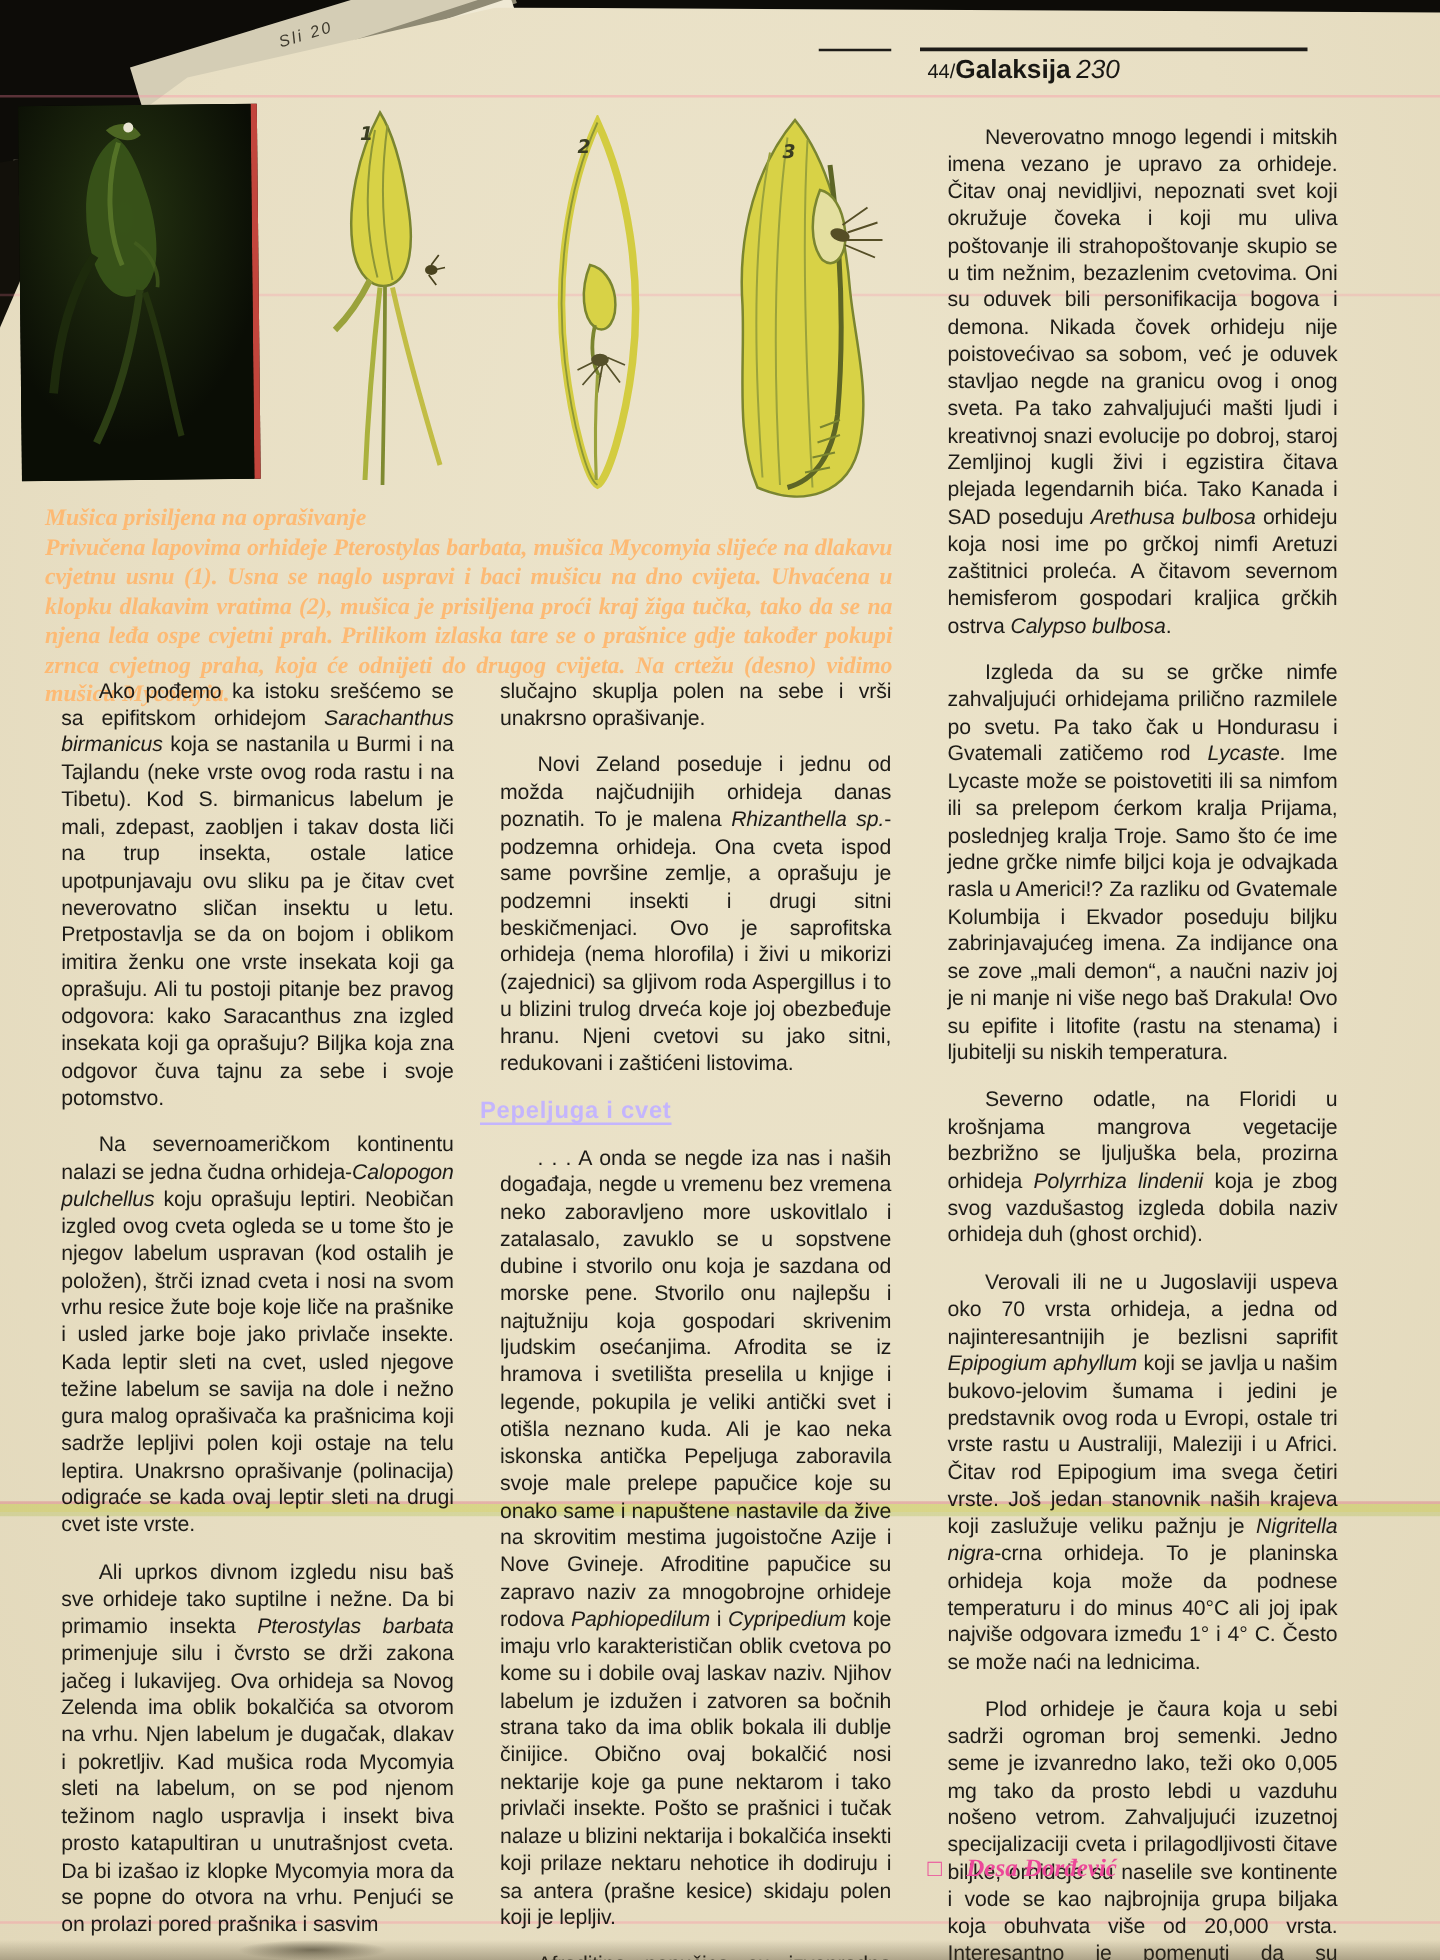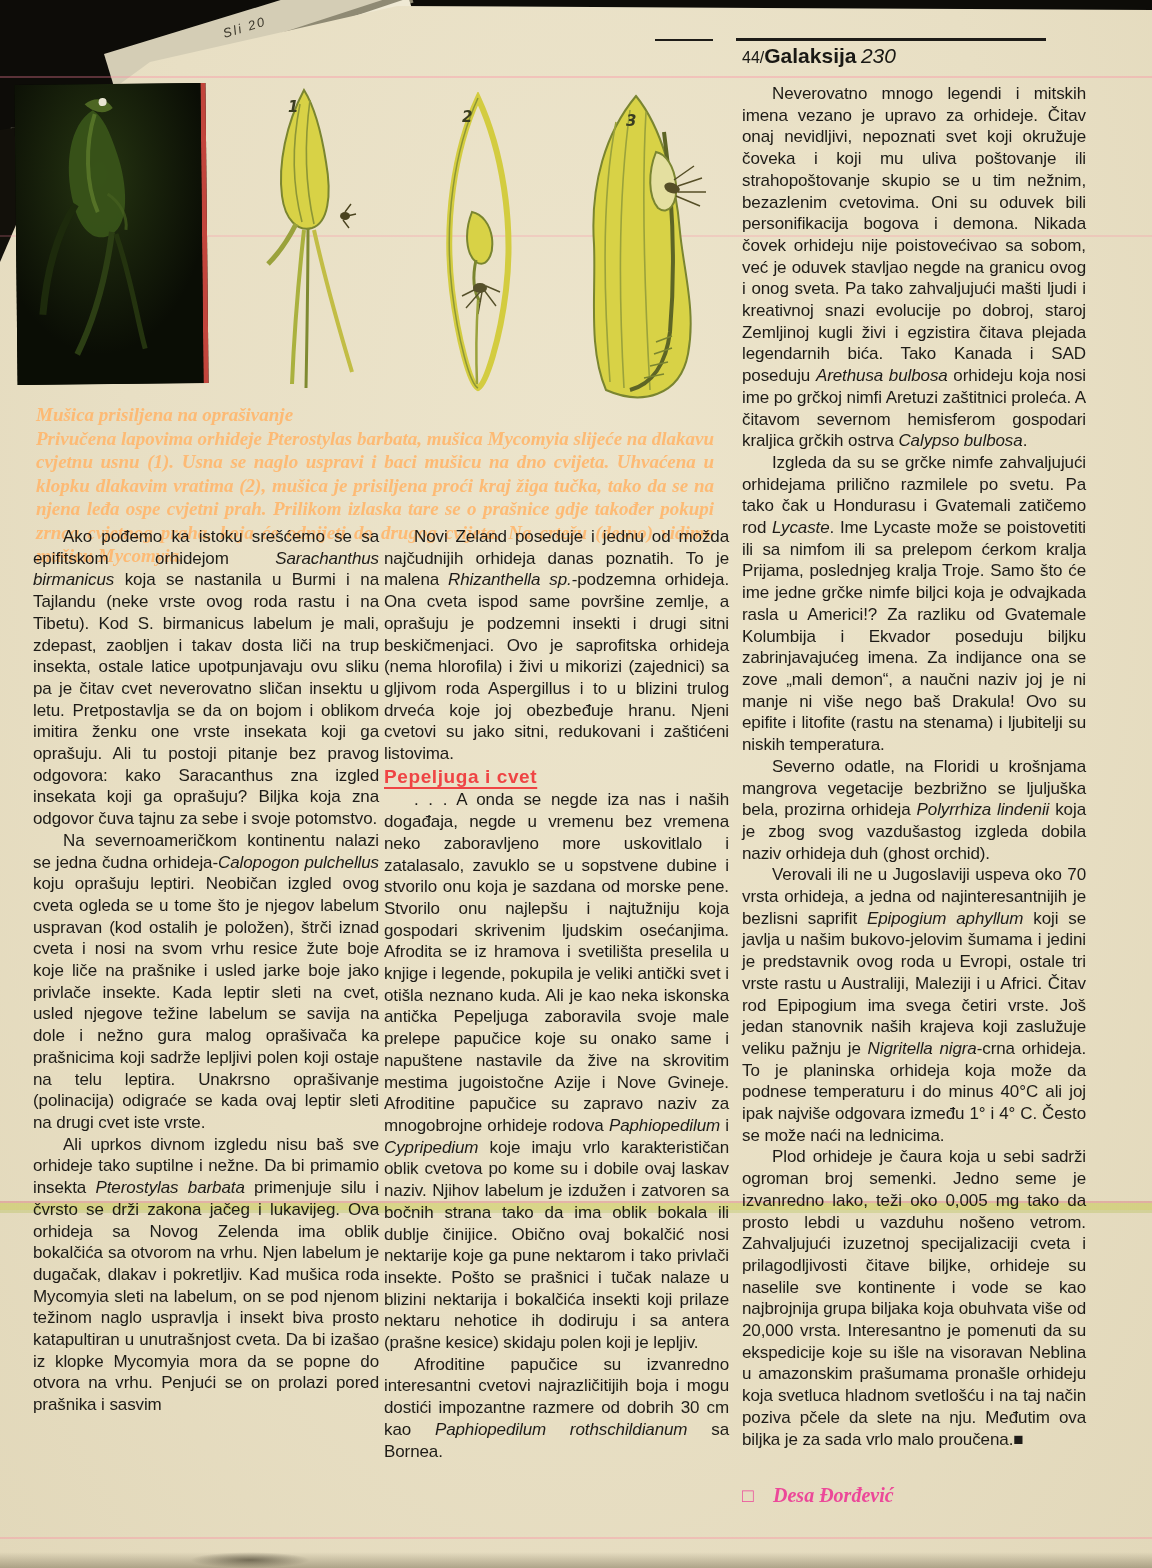--- a/index.html
+++ b/index.html
@@ -50,25 +50,25 @@
   
   .caption{position:absolute;left:36px;top:403px;width:678px;color:#fdba74;
     font-family:"Liberation Serif",serif;font-weight:700;font-style:italic;
     font-size:19px;line-height:23.5px;}
   .caption .cap-title{display:block;}
   .caption .cap-body{display:block;text-align:justify;}
 
   
   .col{position:absolute;width:346px;color:#1d1b17;font-size:17px;line-height:21.7px;
     text-align:justify;letter-spacing:-0.1px;}
-  .col .para{margin:0;}
+  .col .para{margin:16px;}
   .col .para.ind{text-indent:30px;}
   .col .it{font-style:italic;}
   .col .subhead{font-weight:700;font-size:19px;letter-spacing:.6px;margin:1px 0 2px;
-    text-decoration:underline;text-underline-offset:4px;text-decoration-thickness:2px;color:#ef4444;}
+    text-decoration:underline;text-underline-offset:4px;text-decoration-thickness:2px;color:#c4b5fd;}
   #col1{left:33px;top:526px;}
   #col2{left:384px;top:526px;width:345px;}
   #col3{left:742px;top:83px;width:344px;}
 
   
   .author{position:absolute;left:742px;top:1484px;color:#ec4899;font-size:20px;}
   .author .sq{font-size:19px;}
   .author .nm{font-family:"Liberation Serif",serif;font-style:italic;font-weight:700;margin-left:14px;}
 
   
@@ -166,20 +166,21 @@
     <span class="cap-title">Mušica prisiljena na oprašivanje</span>
     <span class="cap-body">Privučena lapovima orhideje Pterostylas barbata, mušica Mycomyia slijeće na dlakavu cvjetnu usnu (1). Usna se naglo uspravi i baci mušicu na dno cvijeta. Uhvaćena u klopku dlakavim vratima (2), mušica je prisiljena proći kraj žiga tučka, tako da se na njena leđa ospe cvjetni prah. Prilikom izlaska tare se o prašnice gdje također pokupi zrnca cvjetnog praha, koja će odnijeti do drugog cvijeta. Na crtežu (desno) vidimo mušicu Mycomyia.</span>
   </div>
 
   <div class="col" id="col1">
       <p class="para ind"><span>Ako pođemo ka istoku srešćemo se sa epifitskom orhidejom </span><span class="it">Sarachanthus birmanicus</span><span> koja se nastanila u Burmi i na Tajlandu (neke vrste ovog roda rastu i na Tibetu). Kod S. birmanicus labelum je mali, zdepast, zaobljen i takav dosta liči na trup insekta, ostale latice upotpunjavaju ovu sliku pa je čitav cvet neverovatno sličan insektu u letu. Pretpostavlja se da on bojom i oblikom imitira ženku one vrste insekata koji ga oprašuju. Ali tu postoji pitanje bez pravog odgovora: kako Saracanthus zna izgled insekata koji ga oprašuju? Biljka koja zna odgovor čuva tajnu za sebe i svoje potomstvo.</span></p>
       <p class="para ind"><span>Na severnoameričkom kontinentu nalazi se jedna čudna orhideja-</span><span class="it">Calopogon pulchellus</span><span> koju oprašuju leptiri. Neobičan izgled ovog cveta ogleda se u tome što je njegov labelum uspravan (kod ostalih je položen), štrči iznad cveta i nosi na svom vrhu resice žute boje koje liče na prašnike i usled jarke boje jako privlače insekte. Kada leptir sleti na cvet, usled njegove težine labelum se savija na dole i nežno gura malog oprašivača ka prašnicima koji sadrže lepljivi polen koji ostaje na telu leptira. Unakrsno oprašivanje (polinacija) odigraće se kada ovaj leptir sleti na drugi cvet iste vrste.</span></p>
       <p class="para ind"><span>Ali uprkos divnom izgledu nisu baš sve orhideje tako suptilne i nežne. Da bi primamio insekta </span><span class="it">Pterostylas barbata</span><span> primenjuje silu i čvrsto se drži zakona jačeg i lukavijeg. Ova orhideja sa Novog Zelenda ima oblik bokalčića sa otvorom na vrhu. Njen labelum je dugačak, dlakav i pokretljiv. Kad mušica roda Mycomyia sleti na labelum, on se pod njenom težinom naglo uspravlja i insekt biva prosto katapultiran u unutrašnjost cveta. Da bi izašao iz klopke Mycomyia mora da se popne do otvora na vrhu. Penjući se on prolazi pored prašnika i sasvim</span></p>
     </div>
   <div class="col" id="col2">
+      <p class="para"><span>slučajno skuplja polen na sebe i vrši unakrsno oprašivanje.</span></p>
       <p class="para ind"><span>Novi Zeland poseduje i jednu od možda najčudnijih orhideja danas poznatih. To je malena </span><span class="it">Rhizanthella sp.</span><span>-podzemna orhideja. Ona cveta ispod same površine zemlje, a oprašuju je podzemni insekti i drugi sitni beskičmenjaci. Ovo je saprofitska orhideja (nema hlorofila) i živi u mikorizi (zajednici) sa gljivom roda Aspergillus i to u blizini trulog drveća koje joj obezbeđuje hranu. Njeni cvetovi su jako sitni, redukovani i zaštićeni listovima.</span></p>
       <div class="subhead">Pepeljuga i cvet</div>
       <p class="para ind"><span>. . .  A onda se negde iza nas i naših događaja, negde u vremenu bez vremena neko zaboravljeno more uskovitlalo i zatalasalo, zavuklo se u sopstvene dubine i stvorilo onu koja je sazdana od morske pene. Stvorilo onu najlepšu i najtužniju koja gospodari skrivenim ljudskim osećanjima. Afrodita se iz hramova i svetilišta preselila u knjige i legende, pokupila je veliki antički svet i otišla neznano kuda. Ali je kao neka iskonska antička Pepeljuga zaboravila svoje male prelepe papučice koje su onako same i napuštene nastavile da žive na skrovitim mestima jugoistočne Azije i Nove Gvineje. Afroditine papučice su zapravo naziv za mnogobrojne orhideje rodova </span><span class="it">Paphiopedilum</span><span> i </span><span class="it">Cypripedium</span><span> koje imaju vrlo karakterističan oblik cvetova po kome su i dobile ovaj laskav naziv. Njihov labelum je izdužen i zatvoren sa bočnih strana tako da ima oblik bokala ili dublje činijice. Obično ovaj bokalčić nosi nektarije koje ga pune nektarom i tako privlači insekte. Pošto se prašnici i tučak nalaze u blizini nektarija i bokalčića insekti koji prilaze nektaru nehotice ih dodiruju i sa antera (prašne kesice) skidaju polen koji je lepljiv.</span></p>
       <p class="para ind"><span>Afroditine papučice su izvanredno interesantni cvetovi najrazličitijih boja i mogu dostići impozantne razmere od dobrih 30 cm kao </span><span class="it">Paphiopedilum rothschildianum</span><span> sa Bornea.</span></p>
     </div>
   <div class="col" id="col3">
       <p class="para ind"><span>Neverovatno mnogo legendi i mitskih imena vezano je upravo za orhideje. Čitav onaj nevidljivi, nepoznati svet koji okružuje čoveka i koji mu uliva poštovanje ili strahopoštovanje skupio se u tim nežnim, bezazlenim cvetovima. Oni su oduvek bili personifikacija bogova i demona. Nikada čovek orhideju nije poistovećivao sa sobom, već je oduvek stavljao negde na granicu ovog i onog sveta. Pa tako zahvaljujući mašti ljudi i kreativnoj snazi evolucije po dobroj, staroj Zemljinoj kugli živi i egzistira čitava plejada legendarnih bića. Tako Kanada i SAD poseduju </span><span class="it">Arethusa bulbosa</span><span> orhideju koja nosi ime po grčkoj nimfi Aretuzi zaštitnici proleća. A čitavom severnom hemisferom gospodari kraljica grčkih ostrva </span><span class="it">Calypso bulbosa</span><span>.</span></p>
       <p class="para ind"><span>Izgleda da su se grčke nimfe zahvaljujući orhidejama prilično razmilele po svetu. Pa tako čak u Hondurasu i Gvatemali zatičemo rod </span><span class="it">Lycaste</span><span>. Ime Lycaste može se poistovetiti ili sa nimfom ili sa prelepom ćerkom kralja Prijama, poslednjeg kralja Troje. Samo što će ime jedne grčke nimfe biljci koja je odvajkada rasla u Americi!? Za razliku od Gvatemale Kolumbija i Ekvador poseduju biljku zabrinjavajućeg imena. Za indijance ona se zove „mali demon“, a naučni naziv joj je ni manje ni više nego baš Drakula! Ovo su epifite i litofite (rastu na stenama) i ljubitelji su niskih temperatura.</span></p>
       <p class="para ind"><span>Severno odatle, na Floridi u krošnjama mangrova vegetacije bezbrižno se ljuljuška bela, prozirna orhideja </span><span class="it">Polyrrhiza lindenii</span><span> koja je zbog svog vazdušastog izgleda dobila naziv orhideja duh (ghost orchid).</span></p>
       <p class="para ind"><span>Verovali ili ne u Jugoslaviji uspeva oko 70 vrsta orhideja, a jedna od najinteresantnijih je bezlisni saprifit </span><span class="it">Epipogium aphyllum</span><span> koji se javlja u našim bukovo-jelovim šumama i jedini je predstavnik ovog roda u Evropi, ostale tri vrste rastu u Australiji, Maleziji i u Africi. Čitav rod Epipogium ima svega četiri vrste. Još jedan stanovnik naših krajeva koji zaslužuje veliku pažnju je </span><span class="it">Nigritella nigra</span><span>-crna orhideja. To je planinska orhideja koja može da podnese temperaturu i do minus 40°C ali joj ipak najviše odgovara između 1° i 4° C. Često se može naći na lednicima.</span></p>

